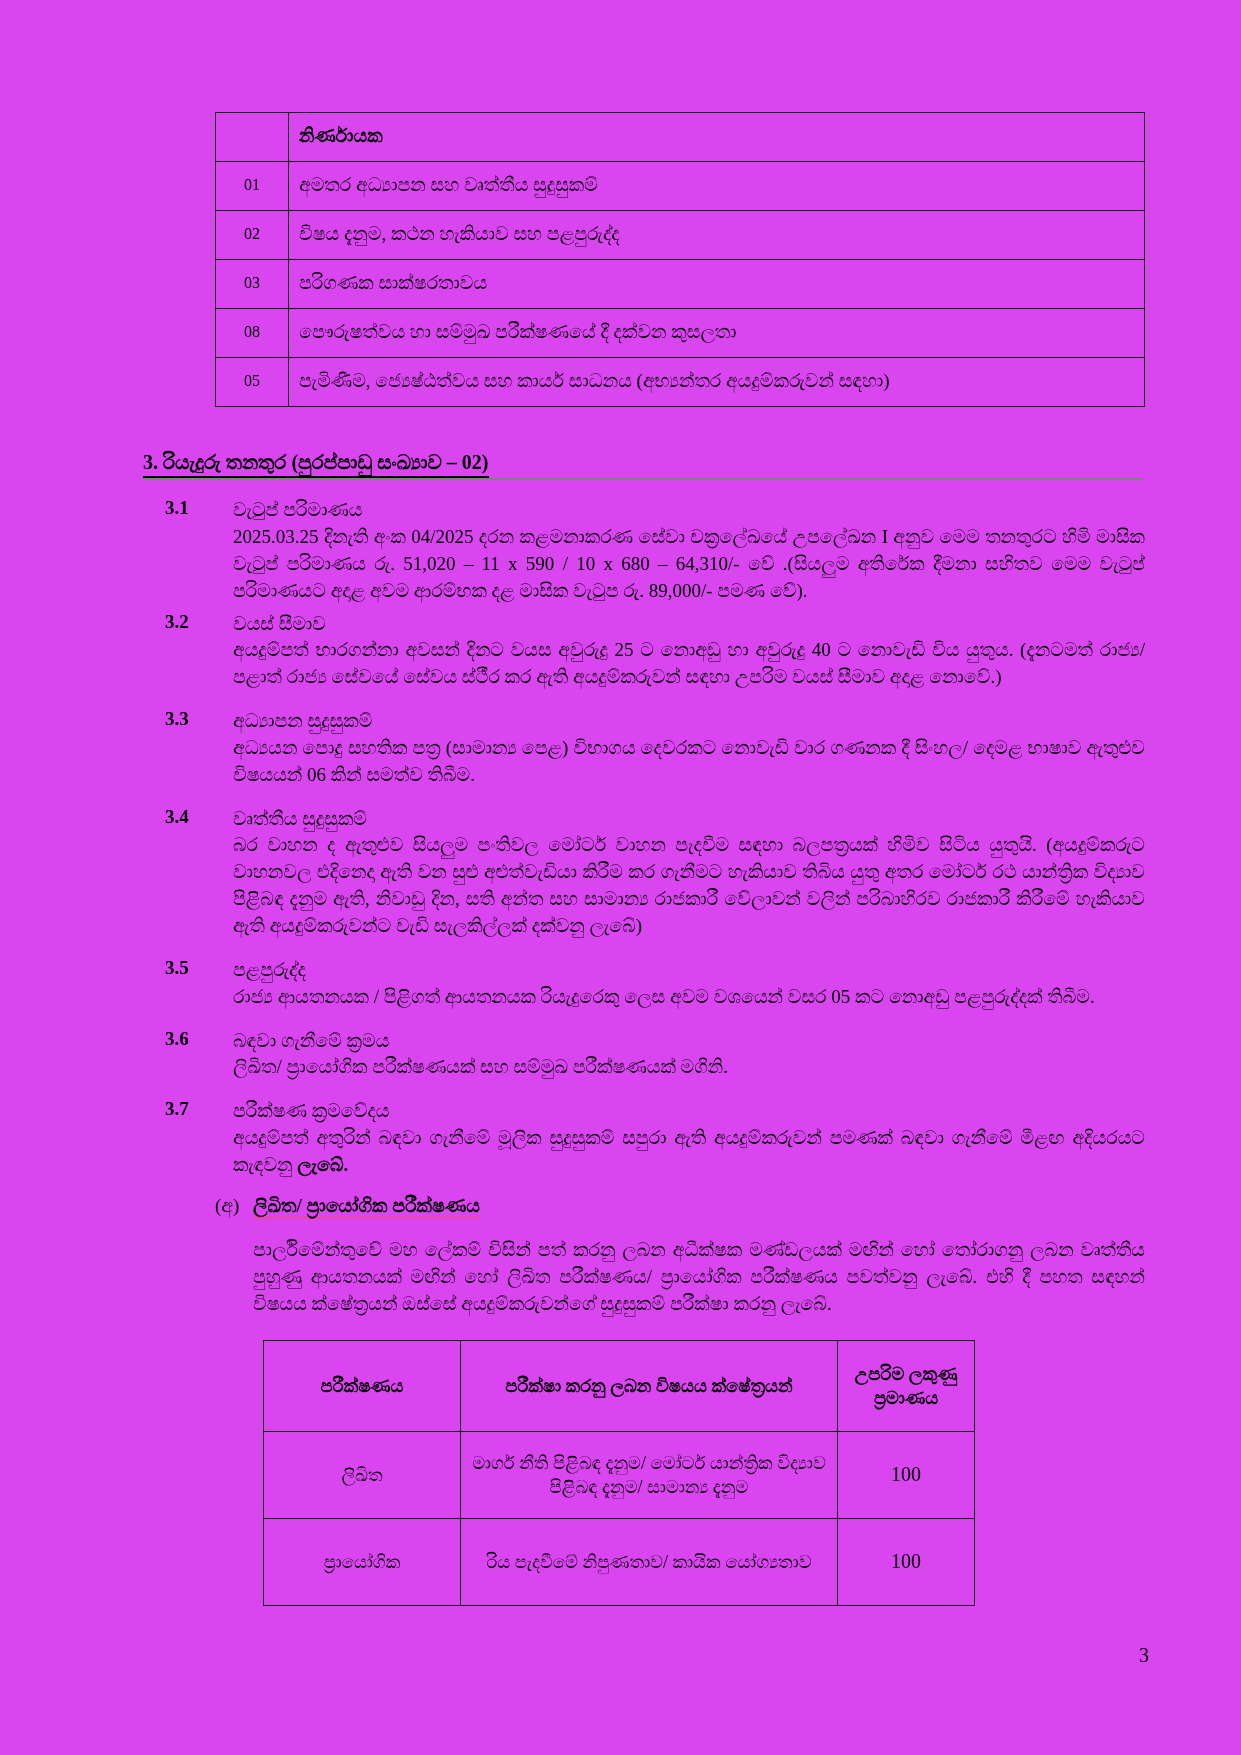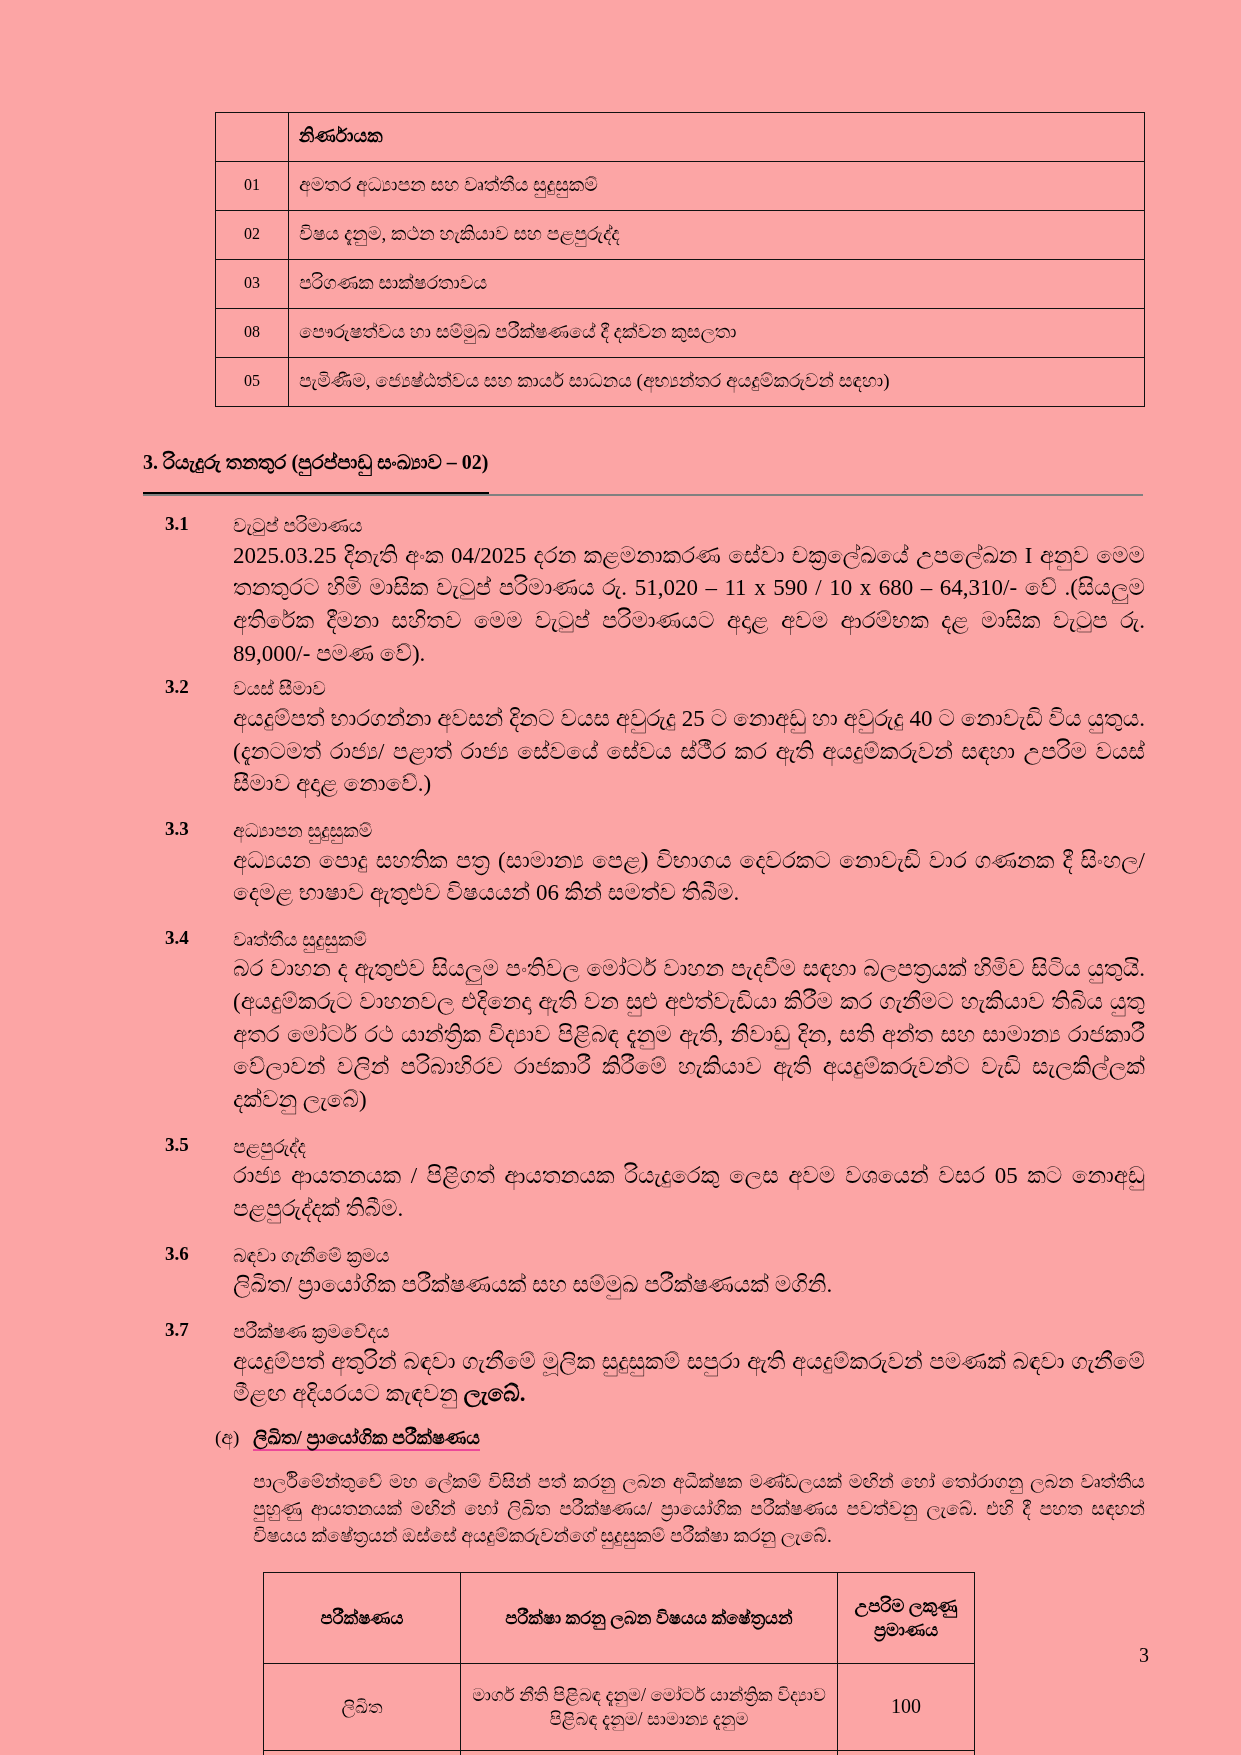--- a/index.html
+++ b/index.html
@@ -9,21 +9,21 @@
   }
   body {
     font-family: "Liberation Serif", "DejaVu Serif", serif;
     color: #000000;
   }
   .page {
     position: relative;
     width: 1241px;
     height: 1755px;
     margin: 0 auto;
-    background: #fca5a5;
+    background: #d946ef;
     box-sizing: border-box;
     padding: 0;
     overflow: hidden;
   }
   .content {
     position: absolute;
     left: 133px;
     top: 112px;
     width: 1012px;
   }
@@ -53,21 +53,21 @@
   }
 
   
   .sec-heading {
     margin-top: 44px;
     margin-left: 10px;
     font-weight: bold;
     font-size: 20px;
     display: inline-block;
     border-bottom: 2px solid #000;
-    padding-bottom: 18px;
+    padding-bottom: 2px;
   }
   .heading-rule {
     margin-top: 0px;
     margin-left: 10px;
     width: 1000px;
     height: 2px;
     background: #808080;
   }
 
   
@@ -82,21 +82,21 @@
     top: 0;
     font-weight: bold;
     font-size: 19px;
   }
   .clause .ctitle {
     font-weight: normal;
     font-size: 19px;
     line-height: 1.35;
   }
   .clause .cbody {
-    font-size: 23px;
+    font-size: 19px;
     line-height: 1.42;
     text-align: justify;
     margin-top: 1px;
   }
   .clause.tight { margin-top: 6px; }
   .bold-inline { font-weight: bold; }
 
   
   .subitem {
     position: relative;

